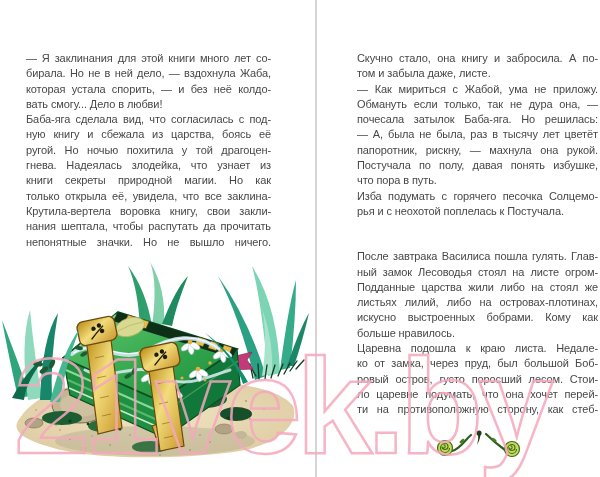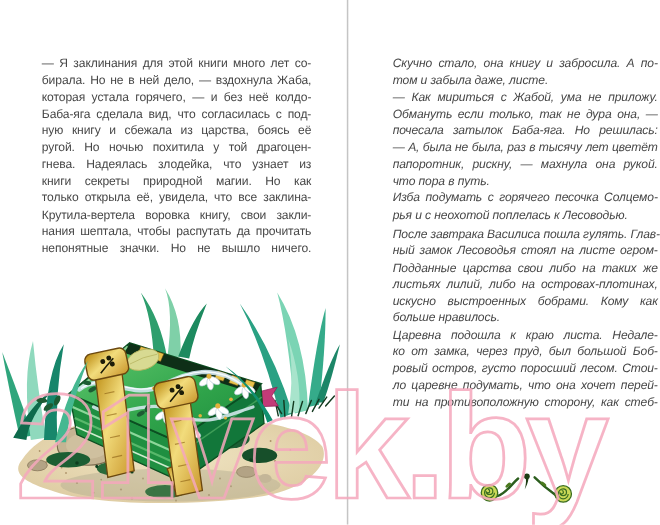--- a/index.html
+++ b/index.html
@@ -11,24 +11,24 @@
   .spread{position:absolute;inset:0;}
   .gutter{
     position:absolute;top:0;bottom:0;left:315px;width:2px;
     background:linear-gradient(to right,#e9e9e9,#bdbdbd 55%,#efefef);
   }
   .text-col{
     position:absolute;top:51px;
     color:#474747;font-size:11px;line-height:15.3px;
     letter-spacing:-0.1px;
   }
-  .text-col.left{left:38px;width:245px;}
-  .text-col.right{left:357px;width:241px;font-style:italic;}
+  .text-col.left{left:26px;width:245px;}
+  .text-col.right{left:357px;width:241px;}
   .para{margin:0;}
-  .para.gap{margin-top:2px;}
+  .para.gap{margin-top:30px;}
   .line{
     text-align:justify;text-align-last:justify;
     height:15.3px;white-space:nowrap;overflow:visible;
   }
   .line.last{text-align-last:left;}
   .watermark{
     position:absolute;left:14px;top:328px;
     font-size:136px;font-weight:700;letter-spacing:-5px;
     color:transparent;-webkit-text-stroke:2.5px #f5a8bd;
     white-space:nowrap;pointer-events:none;opacity:.85;
@@ -40,21 +40,22 @@
 <body>
 
 <div class="spread">
 
   <div class="gutter"></div>
 
   <div class="text-col left">
       <div class="para">
         <div class="line">— Я заклинания для этой книги много лет со-</div>
         <div class="line">бирала. Но не в ней дело, — вздохнула Жаба,</div>
-        <div class="line">которая устала горячего, — и без неё колдо-</div>
+        <div class="line">которая устала спорить, — и без неё колдо-</div>
+        <div class="line last">вать смогу... Дело в любви!</div>
       </div>
       <div class="para">
         <div class="line">Баба-яга сделала вид, что согласилась с под-</div>
         <div class="line">ную книгу и сбежала из царства, боясь её</div>
         <div class="line">ругой. Но ночью похитила у той драгоцен-</div>
         <div class="line">гнева. Надеялась злодейка, что узнает из</div>
         <div class="line">книги секреты природной магии. Но как</div>
         <div class="line">только открыла её, увидела, что все заклина-</div>
         <div class="line">Крутила-вертела воровка книгу, свои закли-</div>
         <div class="line">нания шептала, чтобы распутать да прочитать</div>
@@ -68,30 +69,31 @@
         <div class="line last">том и забыла даже, листе.</div>
       </div>
       <div class="para">
         <div class="line">— Как мириться с Жабой, ума не приложу.</div>
         <div class="line">Обмануть если только, так не дура она, —</div>
         <div class="line">почесала затылок Баба-яга. Но решилась:</div>
       </div>
       <div class="para">
         <div class="line">— А, была не была, раз в тысячу лет цветёт</div>
         <div class="line">папоротник, рискну, — махнула она рукой.</div>
+        <div class="line">Постучала по полу, давая понять избушке,</div>
         <div class="line last">что пора в путь.</div>
       </div>
       <div class="para">
         <div class="line">Изба подумать с горячего песочка Солцемо-</div>
-        <div class="line last">рья и с неохотой поплелась к Лесоводью.</div>
+        <div class="line last">рья и с неохотой поплелась к Постучала.</div>
       </div>
       <div class="para gap">
         <div class="line">После завтрака Василиса пошла гулять. Глав-</div>
         <div class="line">ный замок Лесоводья стоял на листе огром-</div>
-        <div class="line">Подданные царства свои либо на таких же</div>
+        <div class="line">Подданные царства жили либо на стоял же</div>
         <div class="line">листьях лилий, либо на островах-плотинах,</div>
         <div class="line">искусно выстроенных бобрами. Кому как</div>
         <div class="line last">больше нравилось.</div>
       </div>
       <div class="para">
         <div class="line">Царевна подошла к краю листа. Недале-</div>
         <div class="line">ко от замка, через пруд, был большой Боб-</div>
         <div class="line">ровый остров, густо поросший лесом. Стои-</div>
         <div class="line">ло царевне подумать, что она хочет перей-</div>
         <div class="line">ти на противоположную сторону, как стеб-</div>

